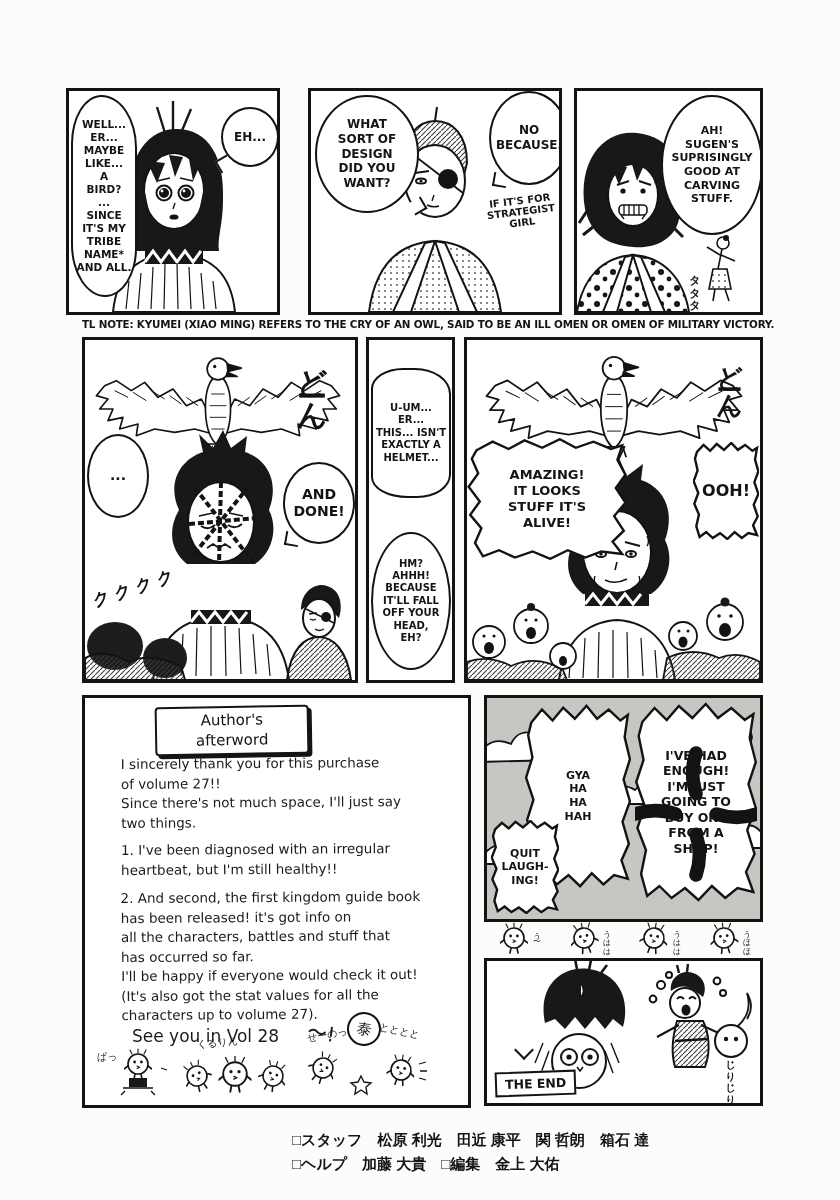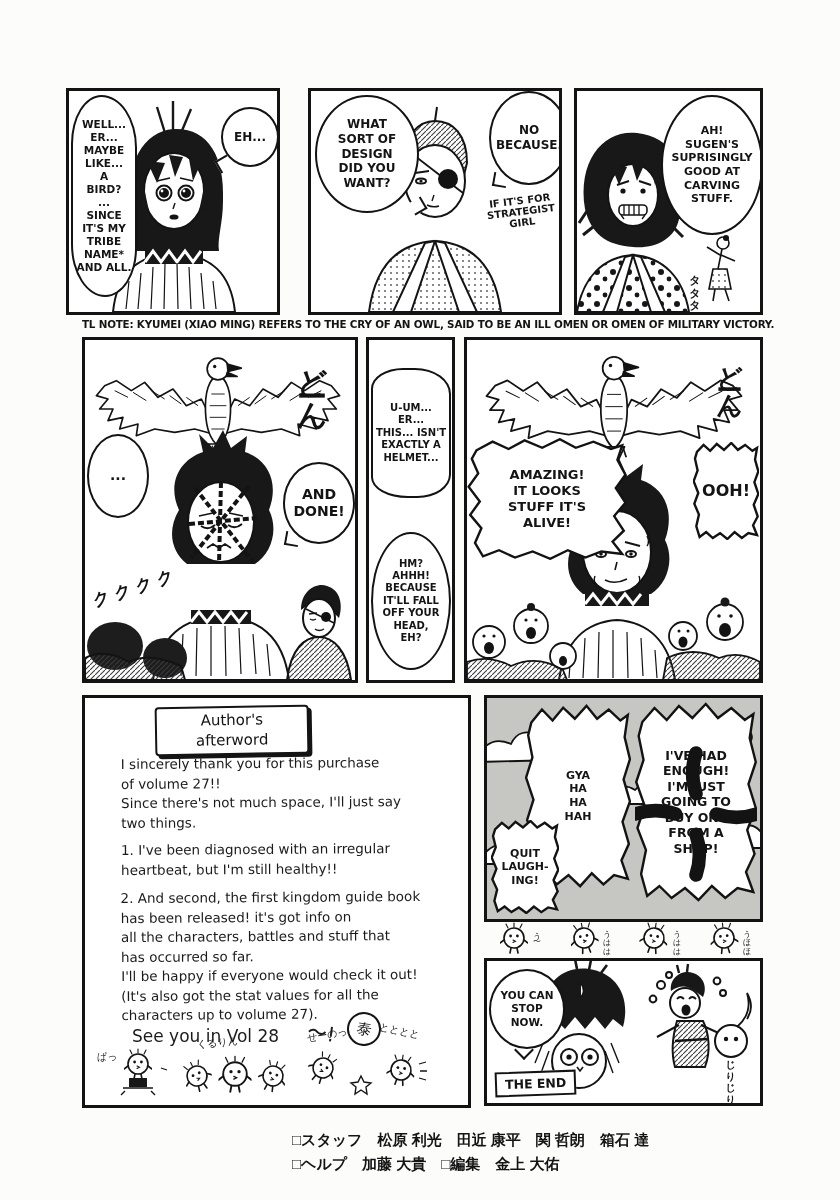--- a/index.html
+++ b/index.html
@@ -470,25 +470,20 @@
           <circle cx="53" cy="20" r="2.2" fill="#131313" stroke="none"></circle>
           <path d="M54,8 q16,-14 10,-34 q8,14 0,26" fill="#fff" stroke="#131313" stroke-width="1.8"></path>
           <circle cx="-22" cy="-34" r="4"></circle>
             <circle cx="-30" cy="-20" r="3.4"></circle>
             <circle cx="-14" cy="-44" r="3"></circle>
           <circle cx="34" cy="-38" r="3.4"></circle>
             <circle cx="40" cy="-26" r="3"></circle>
         </g>
       </g>
     </svg>
-    <div class="bubble" style="left:2px;top:8px;width:76px;height:80px">
-      <span class="bt" style="font-size:10.5px">YOU CAN
-STOP
-NOW.</span>
-    </div>
     <div class="tail" style="left:30px;top:82px;transform:rotate(45deg)"></div>
     <div class="theend" style="left:8px;top:110px">THE END</div>
     <span class="sfx-v" style="left:238px;top:92px;font-size:10px;height:46px">じりじり</span>
   </div>
 
   <div class="credit-staff" style="left:292px;top:1128px">□スタッフ　松原 利光　田近 康平　関 哲朗　箱石 達</div>
   <div class="credit-staff" style="left:292px;top:1152px">□ヘルプ　加藤 大貴　□編集　金上 大佑</div>
 
 </div>
 

